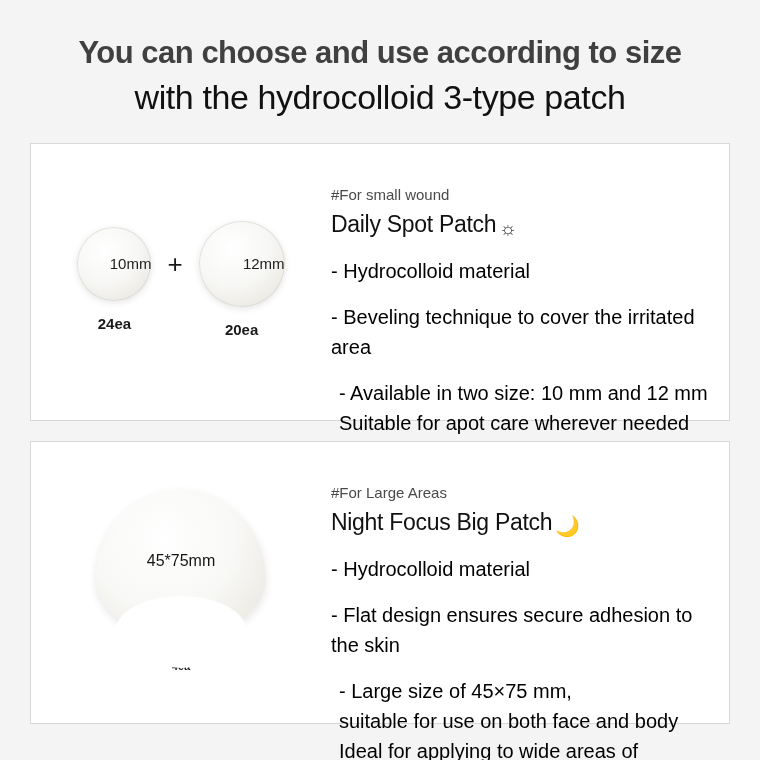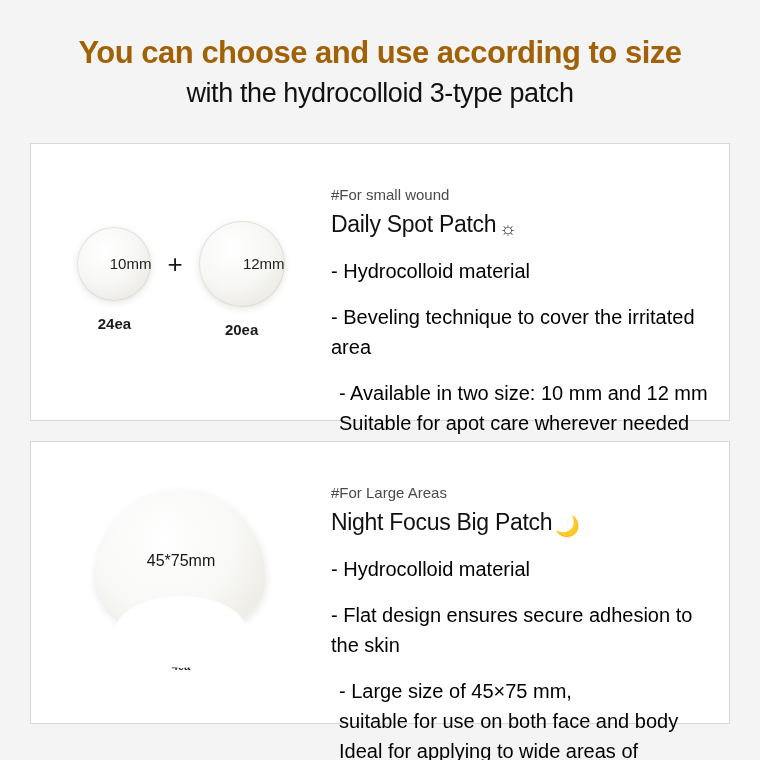--- a/index.html
+++ b/index.html
@@ -23,24 +23,24 @@
   }
   .headline {
     text-align: center;
     padding-top: 34px;
   }
   .headline .line1 {
     font-size: 31px;
     font-weight: bold;
     letter-spacing: -0.5px;
     line-height: 1.25;
-    color: #a16207;
+    color: #404040;
   }
   .headline .line2 {
-    font-size: 27px;
+    font-size: 34px;
     font-weight: normal;
     letter-spacing: -0.4px;
     line-height: 1.35;
     color: #111;
     margin-top: 2px;
   }
 
   .card {
     position: absolute;
     left: 30px;

